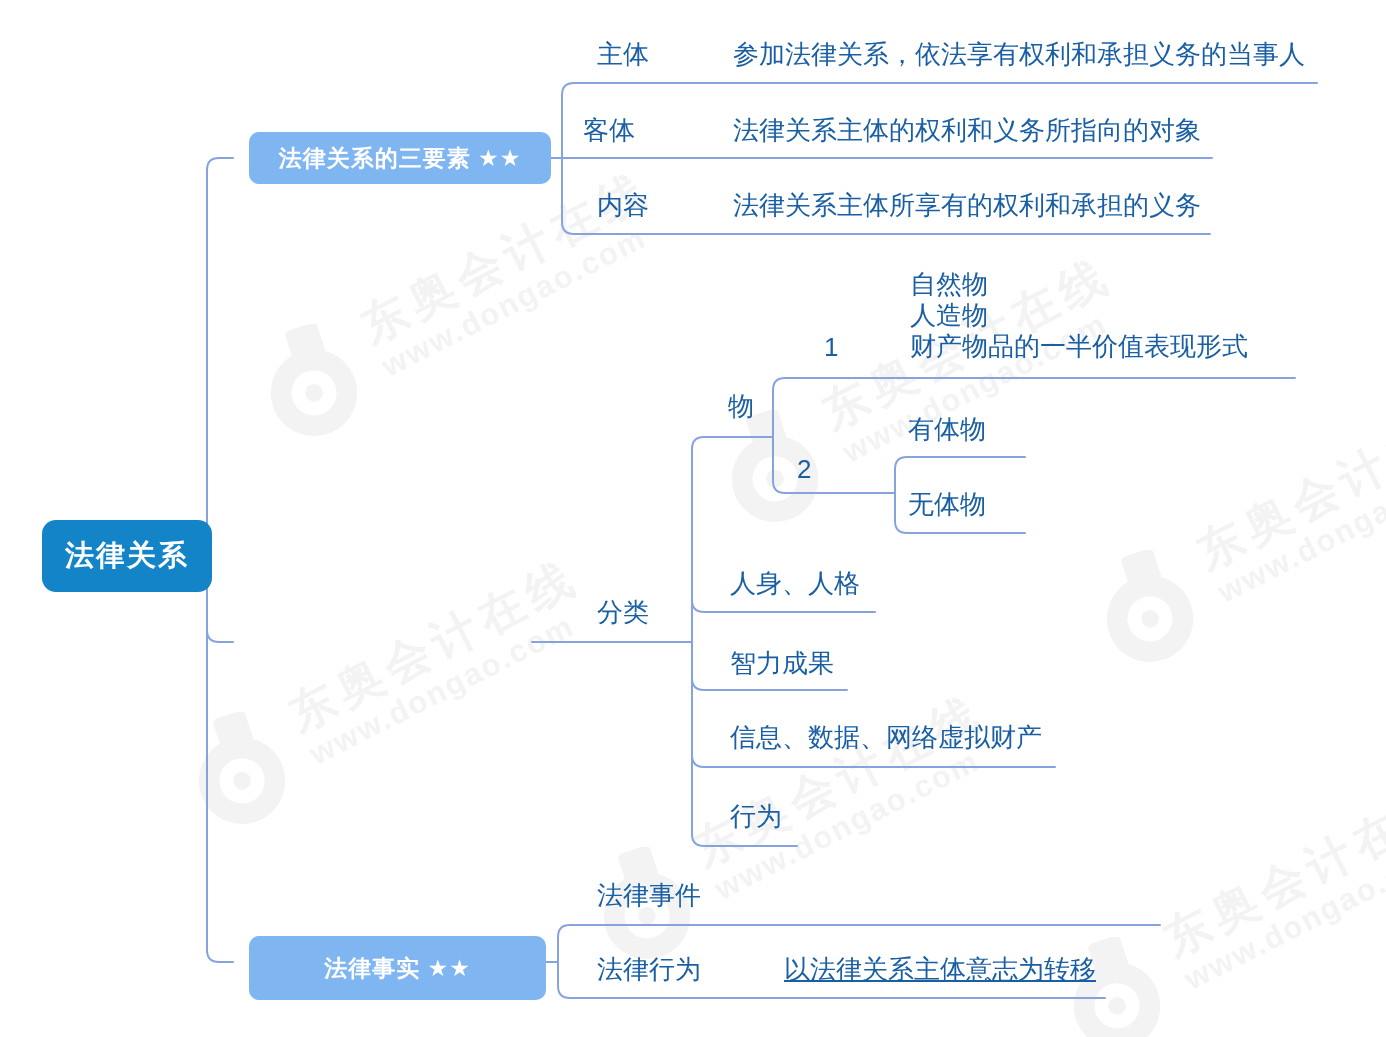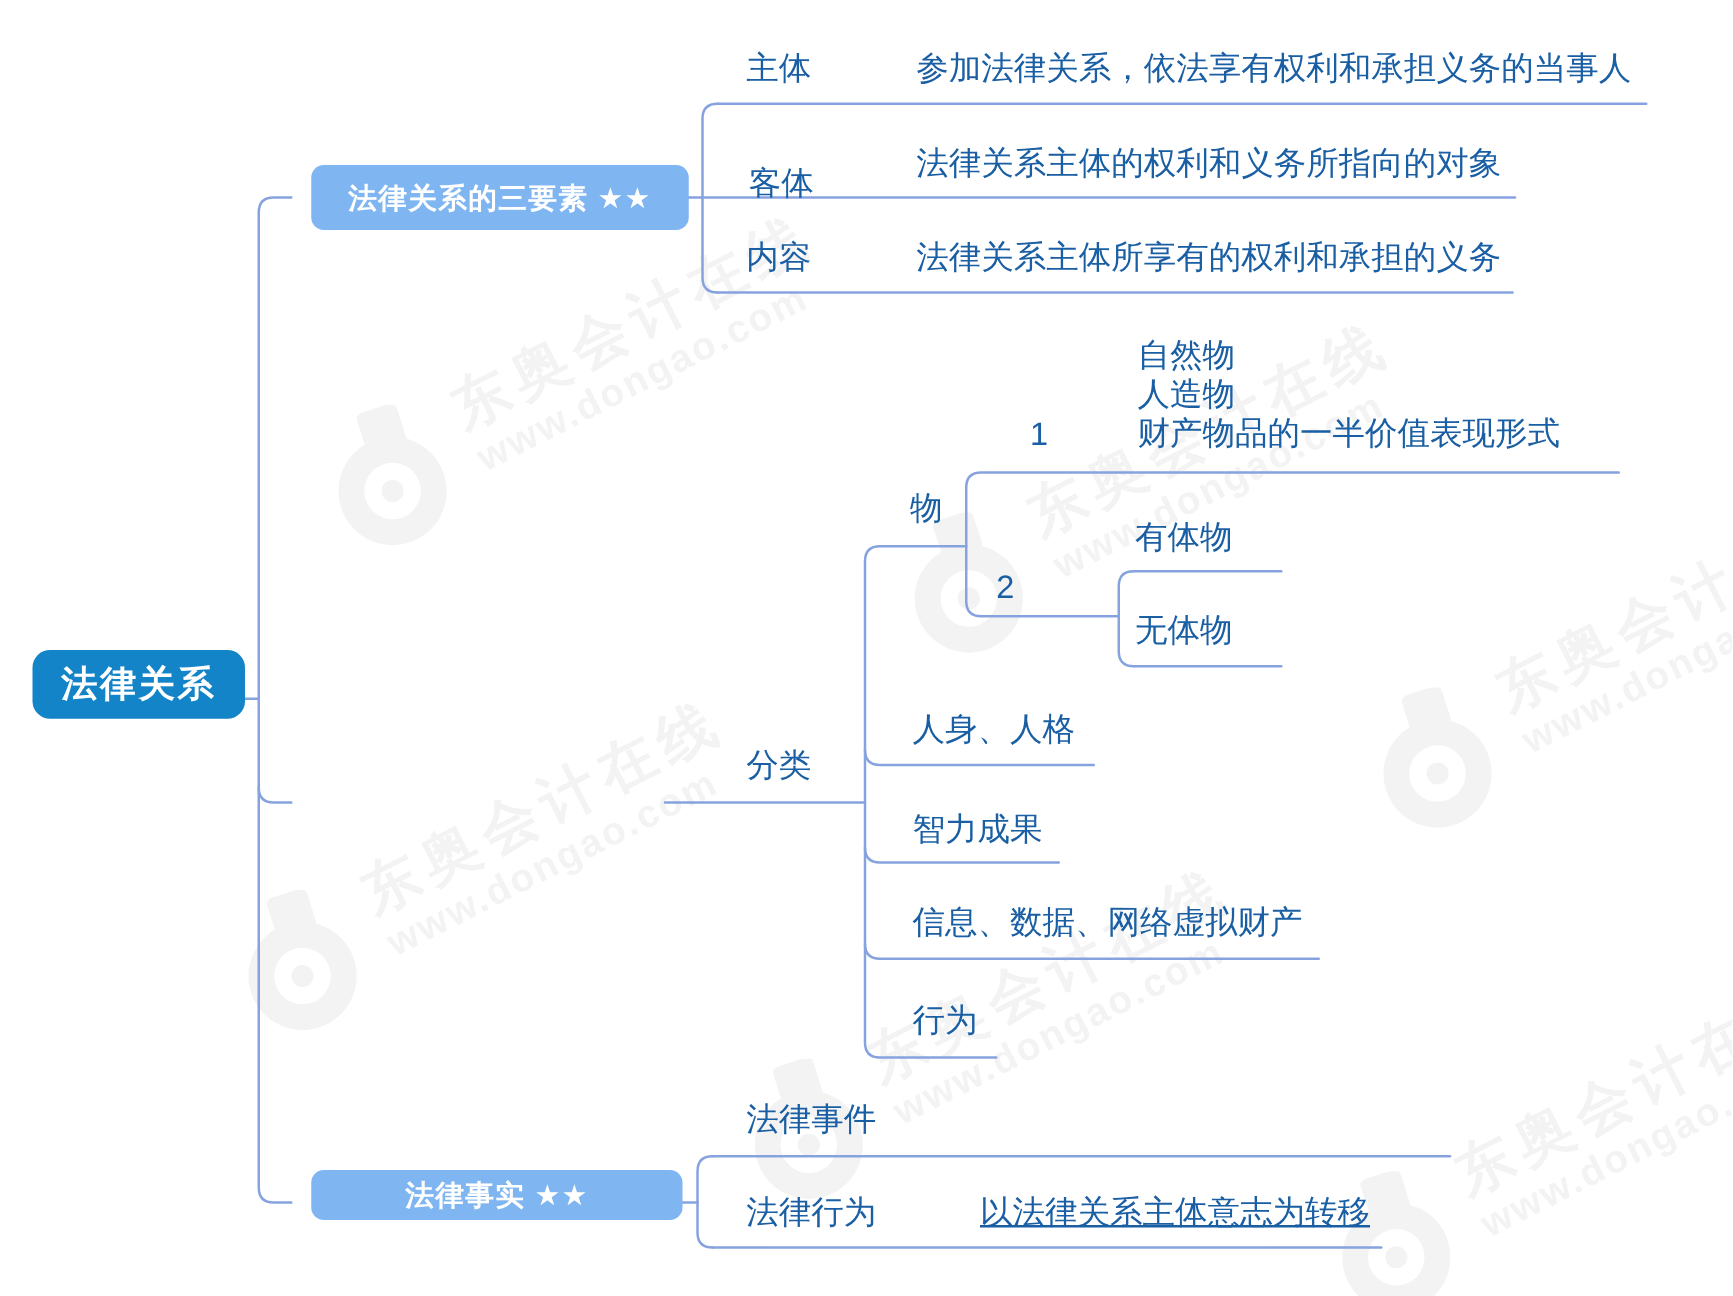--- a/index.html
+++ b/index.html
@@ -126,26 +126,26 @@
     <path d="M1295 378 L785 378 Q773 378 773 390 L773 481 Q773 493 785 493 L895 493"></path>
     <path d="M907 457 Q895 457 895 469 L895 521 Q895 533 907 533"></path>
     <path d="M907 457 L1025 457"></path>
     <path d="M907 533 L1025 533"></path>
     <path d="M532 962 L558 962"></path>
     <path d="M570 925 Q558 925 558 937 L558 986 Q558 998 570 998"></path>
     <path d="M570 925 L1160 925"></path>
     <path d="M570 998 L1105 998"></path>
   </svg>
 
-  <div class="box root" style="left:10px;top:520px;width:170px;height:55px;">法律关系</div>
+  <div class="box root" style="left:26px;top:520px;width:170px;height:72px;">法律关系</div>
 
   <div class="box l1" style="left:233px;top:132px;width:302px;height:52px;">法律关系的三要素 ★★</div>
   <div class="t" style="left:597px;top:40px;">主体</div>
   <div class="t" style="left:733px;top:40px;">参加法律关系，依法享有权利和承担义务的当事人</div>
-  <div class="t" style="left:599px;top:116px;margin-top:16px;">客体</div>
+  <div class="t" style="left:583px;top:116px;">客体</div>
   <div class="t" style="left:733px;top:116px;">法律关系主体的权利和义务所指向的对象</div>
   <div class="t" style="left:597px;top:191px;">内容</div>
   <div class="t" style="left:733px;top:191px;">法律关系主体所享有的权利和承担的义务</div>
 
   <div class="t" style="left:597px;top:598px;">分类</div>
 
   <div class="t" style="left:728px;top:392px;">物</div>
 
   <div class="t" style="left:824px;top:333px;">1</div>
   <div class="t ml" style="left:910px;top:269px;">
@@ -156,18 +156,18 @@
 
   <div class="t" style="left:797px;top:455px;">2</div>
   <div class="t" style="left:908px;top:415px;">有体物</div>
   <div class="t" style="left:908px;top:490px;">无体物</div>
 
   <div class="t" style="left:730px;top:569px;">人身、人格</div>
   <div class="t" style="left:730px;top:649px;">智力成果</div>
   <div class="t" style="left:730px;top:723px;">信息、数据、网络虚拟财产</div>
   <div class="t" style="left:730px;top:802px;">行为</div>
 
-  <div class="box l1" style="left:233px;top:936px;width:297px;height:40px;">法律事实 ★★</div>
+  <div class="box l1" style="left:233px;top:936px;width:297px;height:64px;">法律事实 ★★</div>
   <div class="t" style="left:597px;top:881px;">法律事件</div>
   <div class="t" style="left:597px;top:955px;">法律行为</div>
   <div class="t" style="left:784px;top:955px;text-decoration:underline;">以法律关系主体意志为转移</div>
 
 </div>
 
 </body></html>

